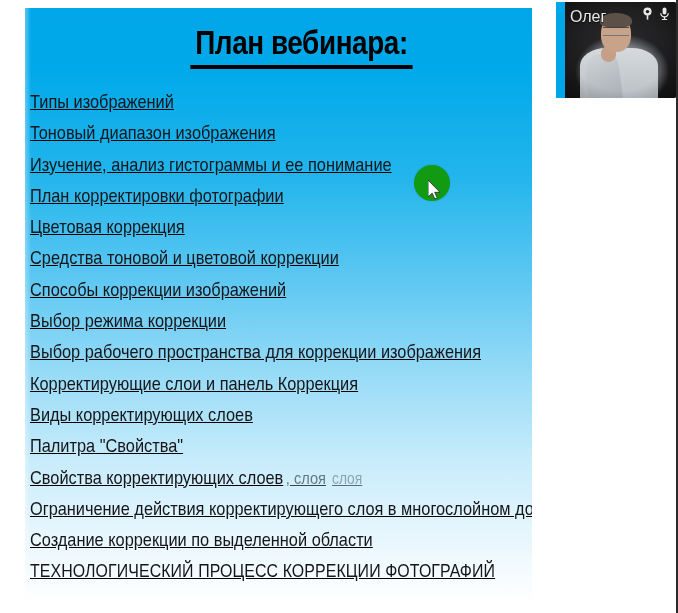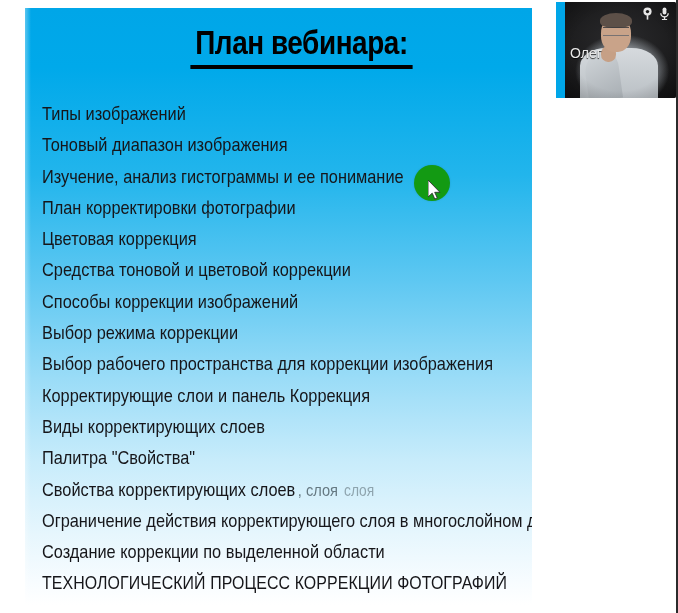--- a/index.html
+++ b/index.html
@@ -76,23 +76,24 @@
     border-bottom: 4px solid #000;
     padding: 0 6px 3px 6px;
   }
 
   
   #agenda-list {
     position: absolute;
     left: 5px;
     top: 78px;
     width: 548px;
-    margin: 12px;
+    margin: 0;
     padding: 0;
     list-style: none;
+    text-decoration: underline;
   }
   #agenda-list li {
     height: 31.3px;
     line-height: 31.3px;
     font-family: "Liberation Sans Narrow", "Liberation Sans", sans-serif;
     font-size: 19px;
     color: #16161a;
     white-space: nowrap;
     transform: scaleX(0.86);
     transform-origin: left center;
@@ -202,26 +203,25 @@
   }
   #wc-vignette {
     position: absolute; inset: 0;
     background: radial-gradient(ellipse 95% 95% at 50% 50%, rgba(0,0,0,0) 45%, rgba(0,0,0,.45) 100%);
   }
 
   #webcam-name {
     position: absolute;
     left: 6px;
     top: 6px;
-    font-size: 14px;
+    font-size: 16px;
     color: #e8e8e8;
     font-family: "Liberation Sans", sans-serif;
     text-shadow: 0 1px 1px rgba(0,0,0,.8);
     z-index: 4;
-    margin-top: 37px;
   }
   #webcam-icons {
     position: absolute;
     right: 7px;
     top: 5px;
     display: flex;
     gap: 7px;
     align-items: center;
     z-index: 4;
   }

